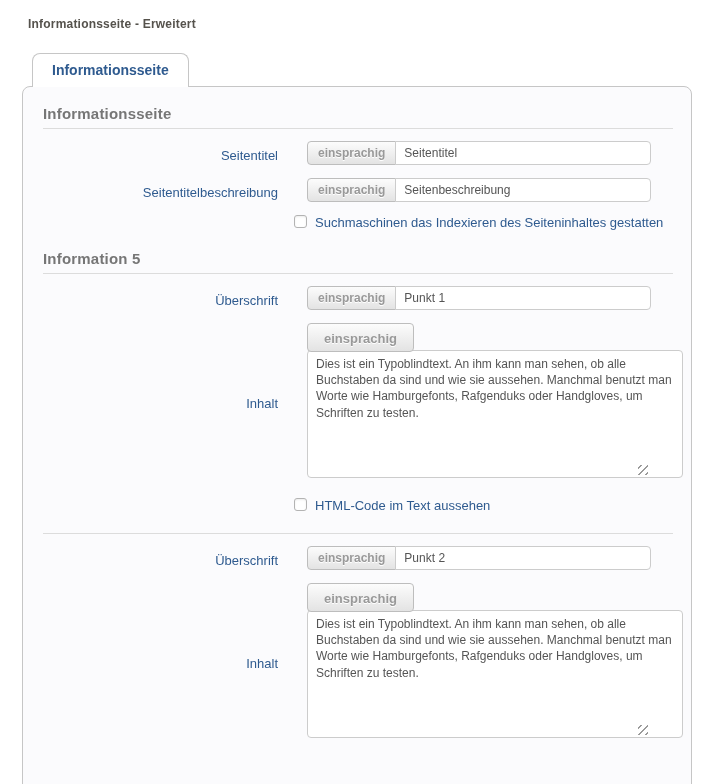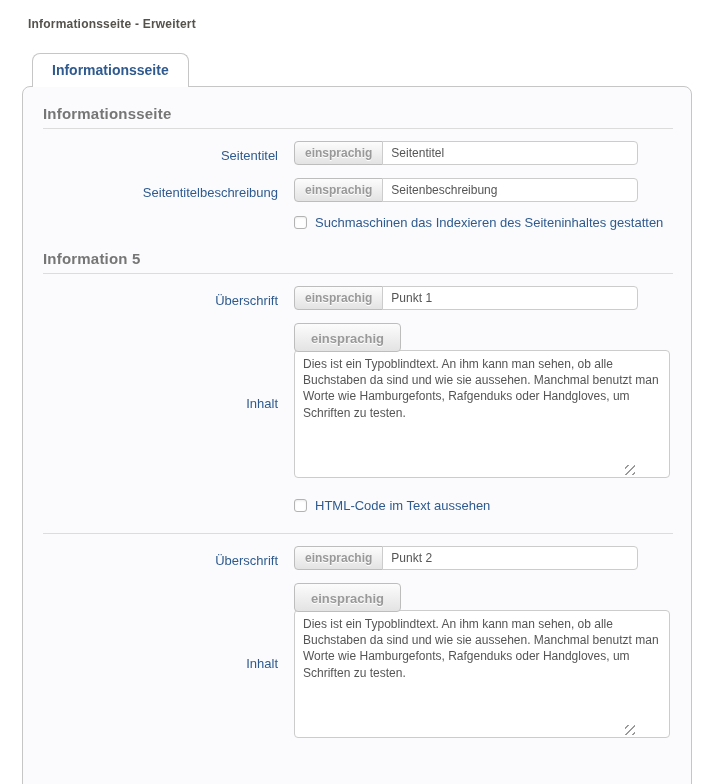--- a/index.html
+++ b/index.html
@@ -55,21 +55,21 @@
   .row { display: flex; align-items: center; margin-bottom: 13px; }
   .row:last-child { margin-bottom: 0; }
   .field-label {
     width: 235px;
     text-align: right;
     padding-top: 5px;
     font-size: 13px;
     color: #2e5a8f;
     flex: none;
   }
-  .field-group { margin-left: 16px; width: 344px; display: flex; }
+  .field-group { margin-left: 29px; width: 344px; display: flex; }
   .field-group.column { display: block; }
   
   .lang-btn {
     flex: none;
     font-family: "Liberation Sans", sans-serif;
     font-size: 12px; font-weight: bold;
     color: #999999;
     text-shadow: 0 1px 0 #ffffff;
     background: linear-gradient(#fcfcfc, #e3e3e3);
     border: 1px solid #bdbdbd;
@@ -121,21 +121,21 @@
     width: 10px; height: 10px;
     cursor: nwse-resize;
     background: repeating-linear-gradient(
       135deg,
       transparent 0 2px,
       #9a9a9a 2px 3px,
       transparent 3px 5px
     );
   }
   
-  .checkbox-row { display: flex; align-items: center; margin: 9px 0 4px 251px; }
+  .checkbox-row { display: flex; margin: 9px 0 4px 251px; }
   .checkbox-row.standalone { margin-top: 20px; }
   .checkbox {
     appearance: none; -webkit-appearance: none;
     width: 13px; height: 13px;
     border: 1px solid #b3b3b3;
     border-radius: 3px;
     background: #ffffff;
     box-shadow: inset 0 1px 2px rgba(0,0,0,0.08);
     cursor: pointer;
     flex: none;

